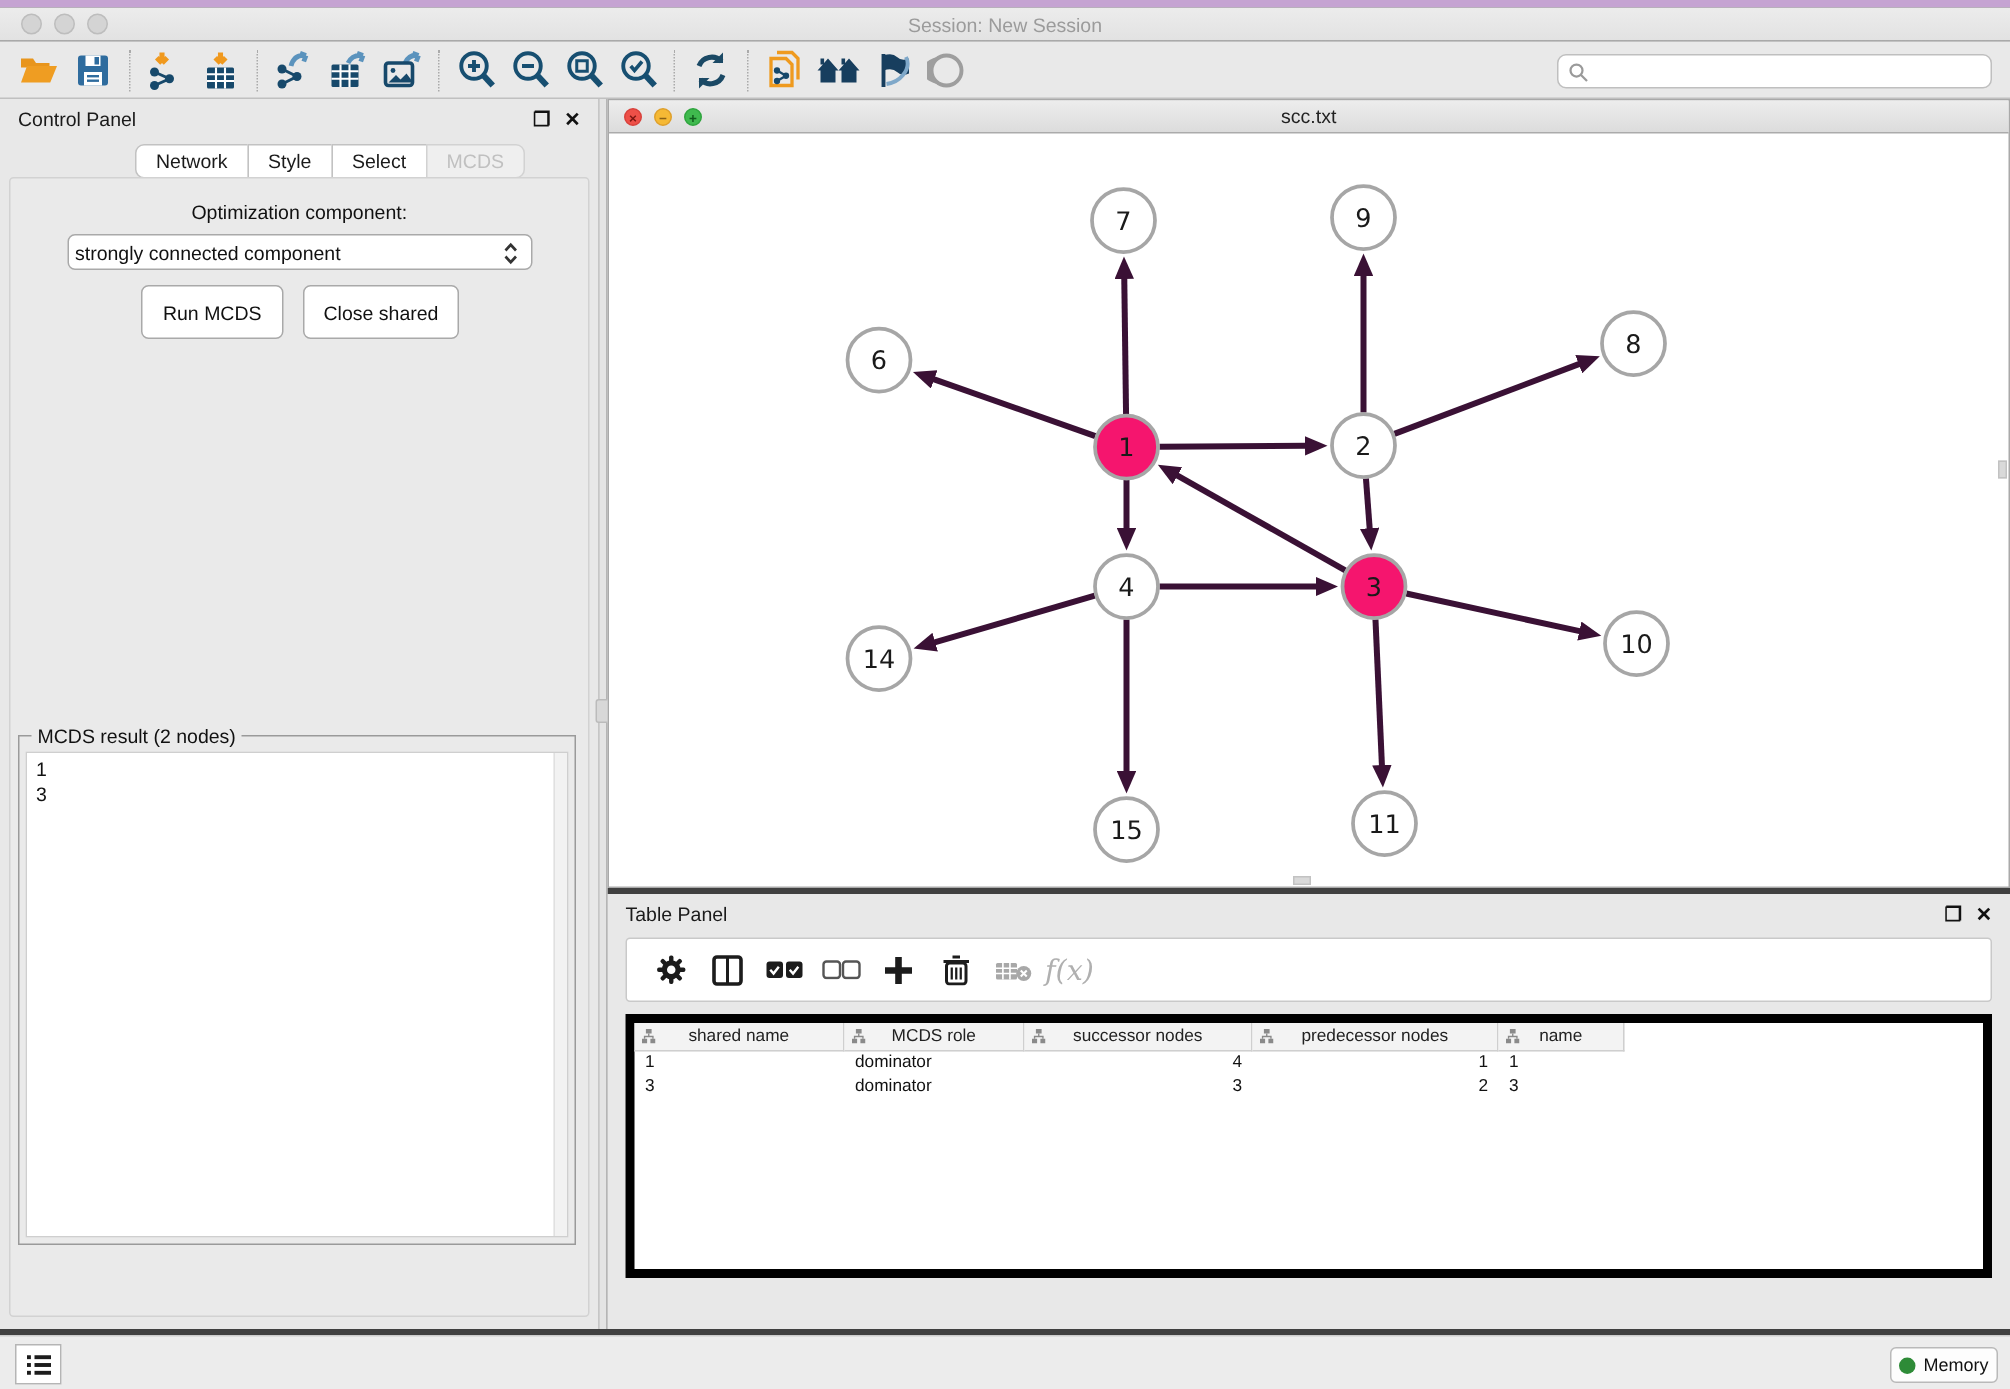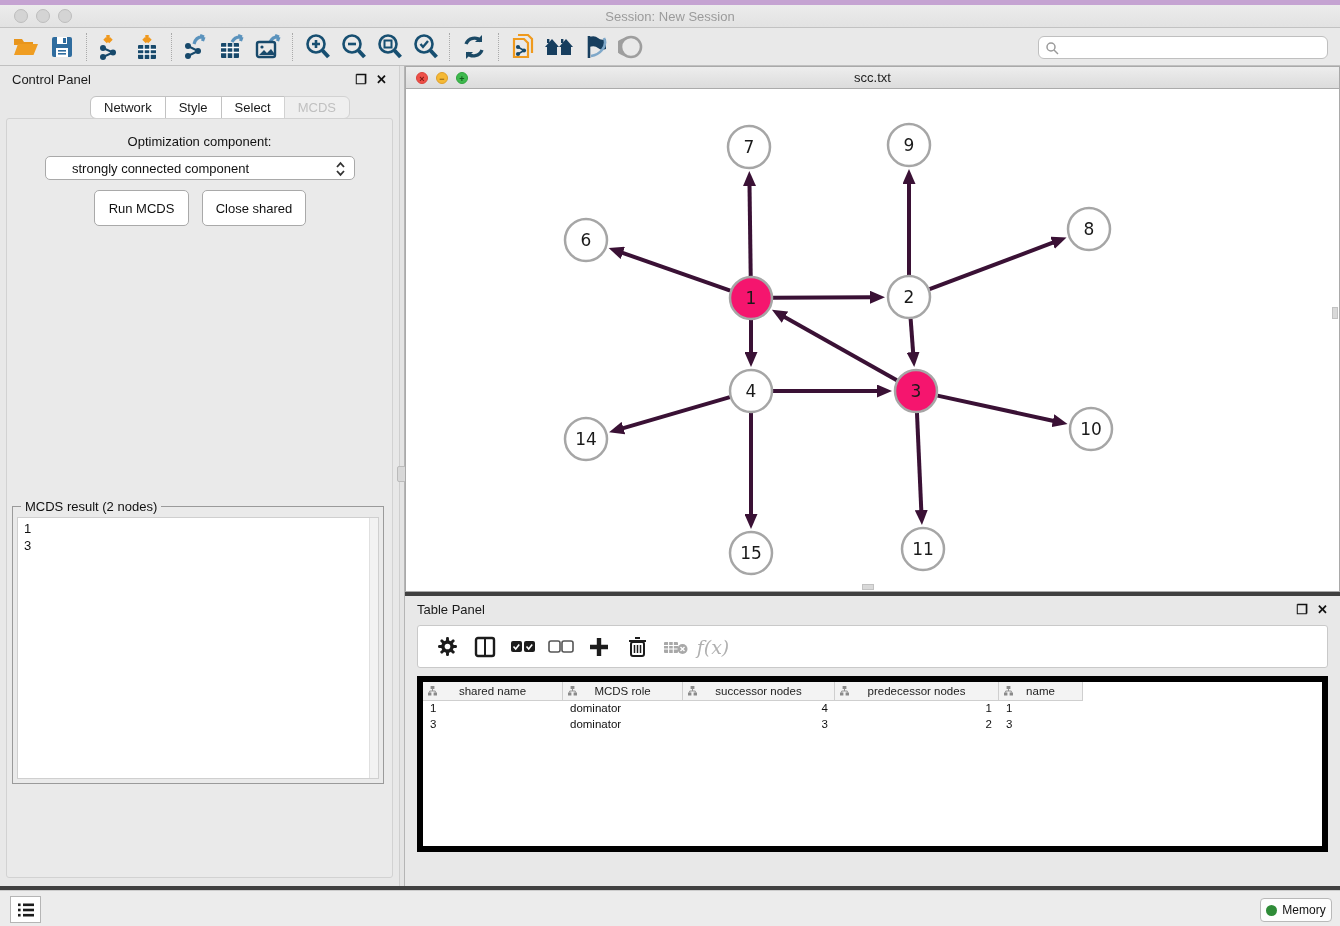--- a/index.html
+++ b/index.html
@@ -25,26 +25,26 @@
   .panel-header { position:absolute; left:0; top:0; right:0; height:26px; }
   .panel-title { position:absolute; left:12px; top:6px; font-size:13px; color:#1a1a1a; }
   .hdr-ctrl { position:absolute; top:6px; font-size:13px; color:#111; font-weight:bold; cursor:default; }
   .tabbar { position:absolute; display:flex; }
   .tab { background:#fff; border:1px solid #c2c2c2; margin-left:-1px; padding:3px 13px; font-size:13px; color:#1a1a1a; white-space:nowrap; }
   .tab:first-child { border-radius:6px 0 0 6px; margin-left:12px; }
   .tab:last-child { border-radius:0 6px 6px 0; }
   .tab.selected { background:#efefef; color:#c0c0c0; border-color:#d2d2d2; }
   #cp-content { position:absolute; left:6px; top:52px; width:387px; height:760px; background:#eaeaea; border:1px solid #d2d2d2; border-radius:3px; }
   #opt-label { position:absolute; left:0; right:0; top:68px; text-align:center; font-size:13px; color:#111; }
-  #criterion-select { position:absolute; left:45px; top:90px; width:310px; height:24px; background:#fff; border:1px solid #a9a9a9; border-radius:5px; display:flex; align-items:center; font-size:13px; color:#111; padding-left:26px; }
+  #criterion-select { position:absolute; left:45px; top:90px; width:310px; height:24px; background:#fff; border:1px solid #a9a9a9; border-radius:5px; display:flex; align-items:center; font-size:13px; color:#111; padding-left:4px; }
   #criterion-stepper { position:absolute; right:8px; top:3px; }
   .cp-btn { position:absolute; top:124px; height:36px; background:#fff; border:1px solid #a9a9a9; border-radius:5px; font-size:13px; color:#111; display:flex; align-items:center; justify-content:center; }
   #run-btn { left:94px; width:95px; }
   #close-btn { left:202px; width:104px; }
-  #result-group { position:absolute; left:12px; top:440px; width:372px; height:278px; border:1px solid #9a9a9a; }
+  #result-group { position:absolute; left:12px; top:424px; width:372px; height:340px; border:1px solid #9a9a9a; }
   #result-title { position:absolute; left:8px; top:-8px; background:#eaeaea; padding:0 4px; font-size:13px; color:#111; }
   #result-area { position:absolute; left:4px; top:10px; right:4px; bottom:4px; background:#fff; border:1px solid #cfcfcf; }
   #result-text { position:absolute; left:6px; top:2px; font-size:13px; line-height:17px; color:#111; white-space:pre; }
   #result-scroll { position:absolute; right:0; top:0; bottom:0; width:9px; background:#f2f2f2; border-left:1px solid #e0e0e0; }
 
   
   #v-splitter { left:399px; top:66px; width:6px; height:820px; background:#e4e4e4; border-left:1px solid #cfcfcf; border-right:1px solid #b5b5b5; }
   #v-handle { position:absolute; left:-3px; top:400px; width:10px; height:16px; background:#d8d8d8; border:1px solid #bbb; border-radius:2px; }
 
   

